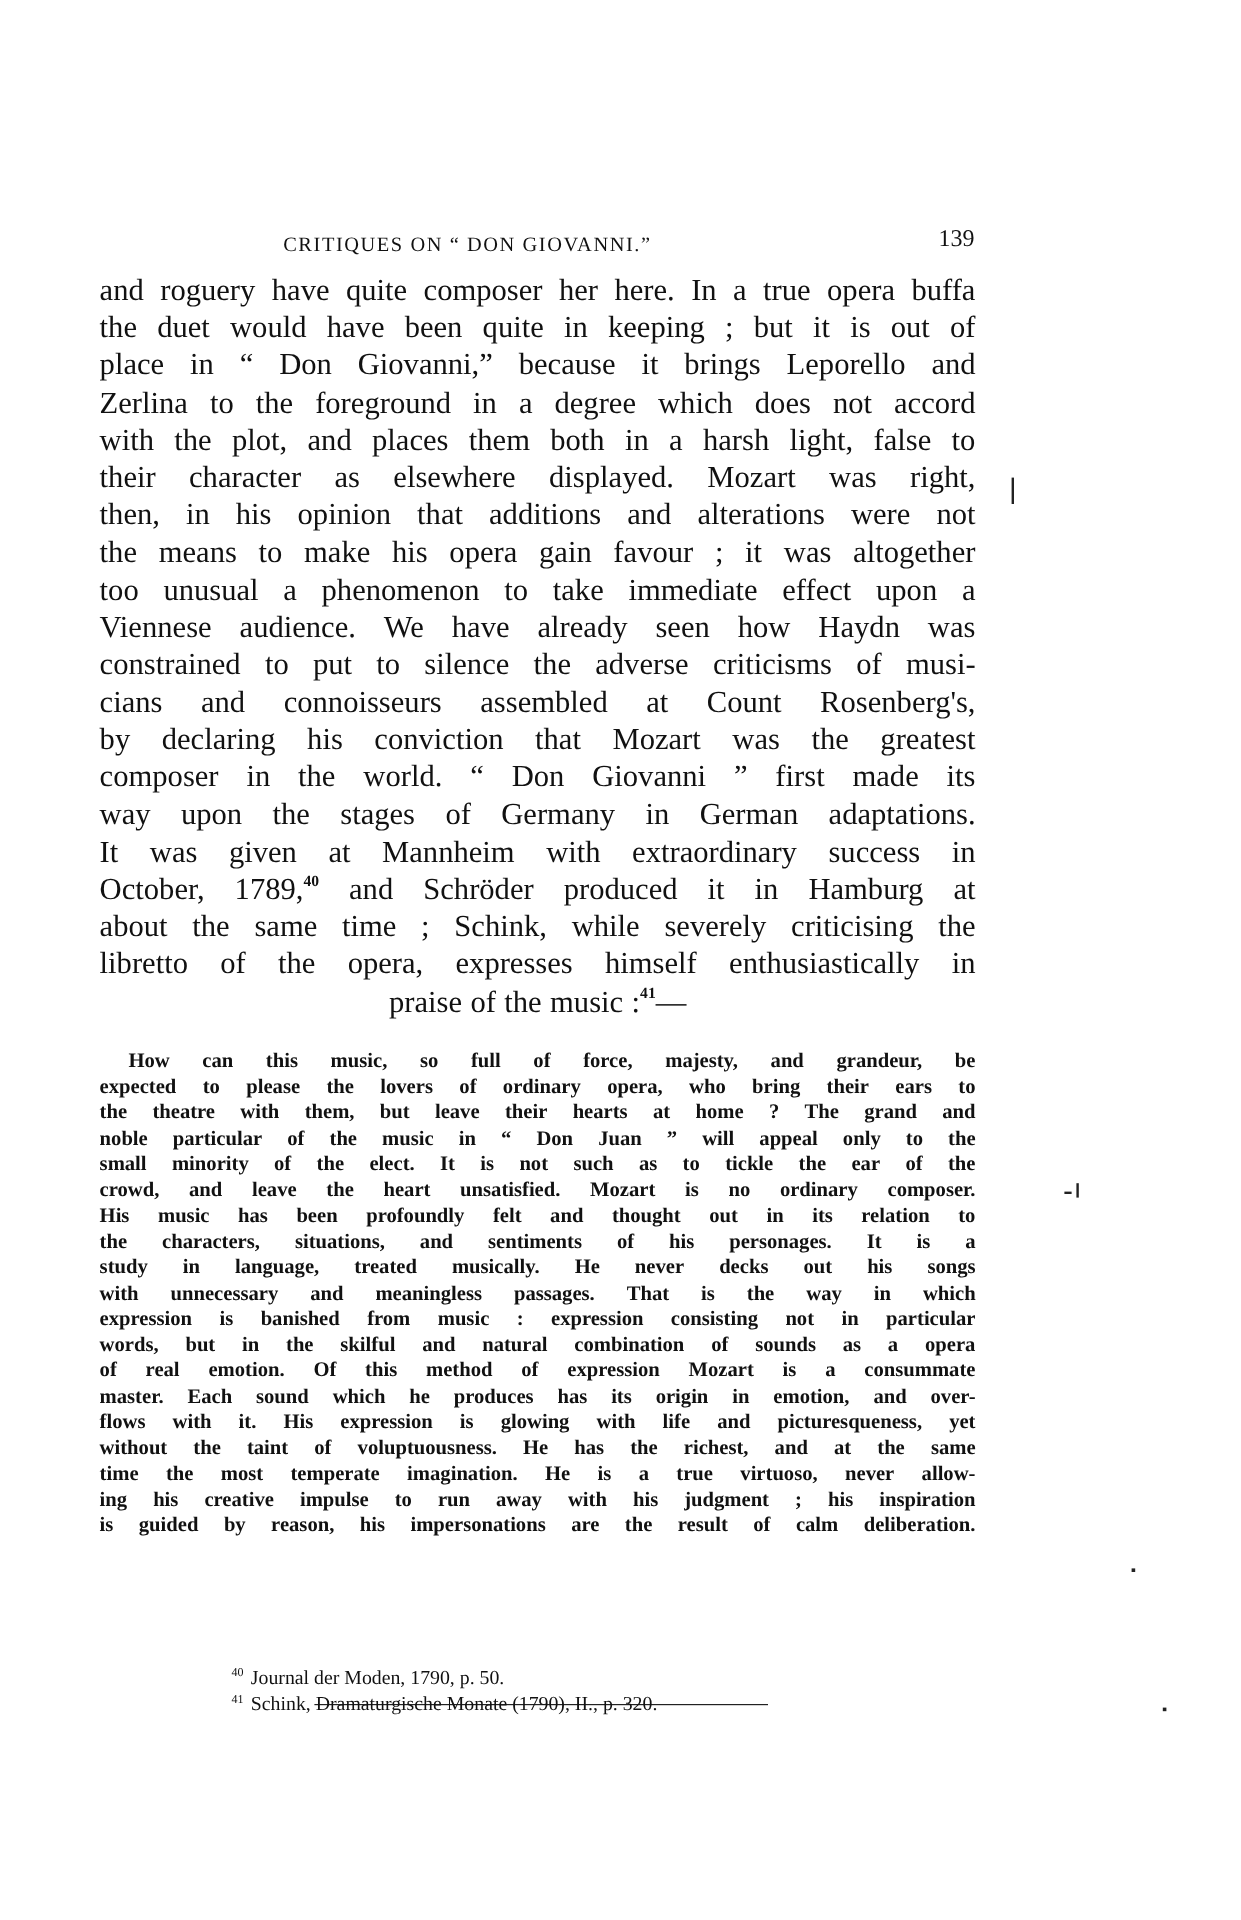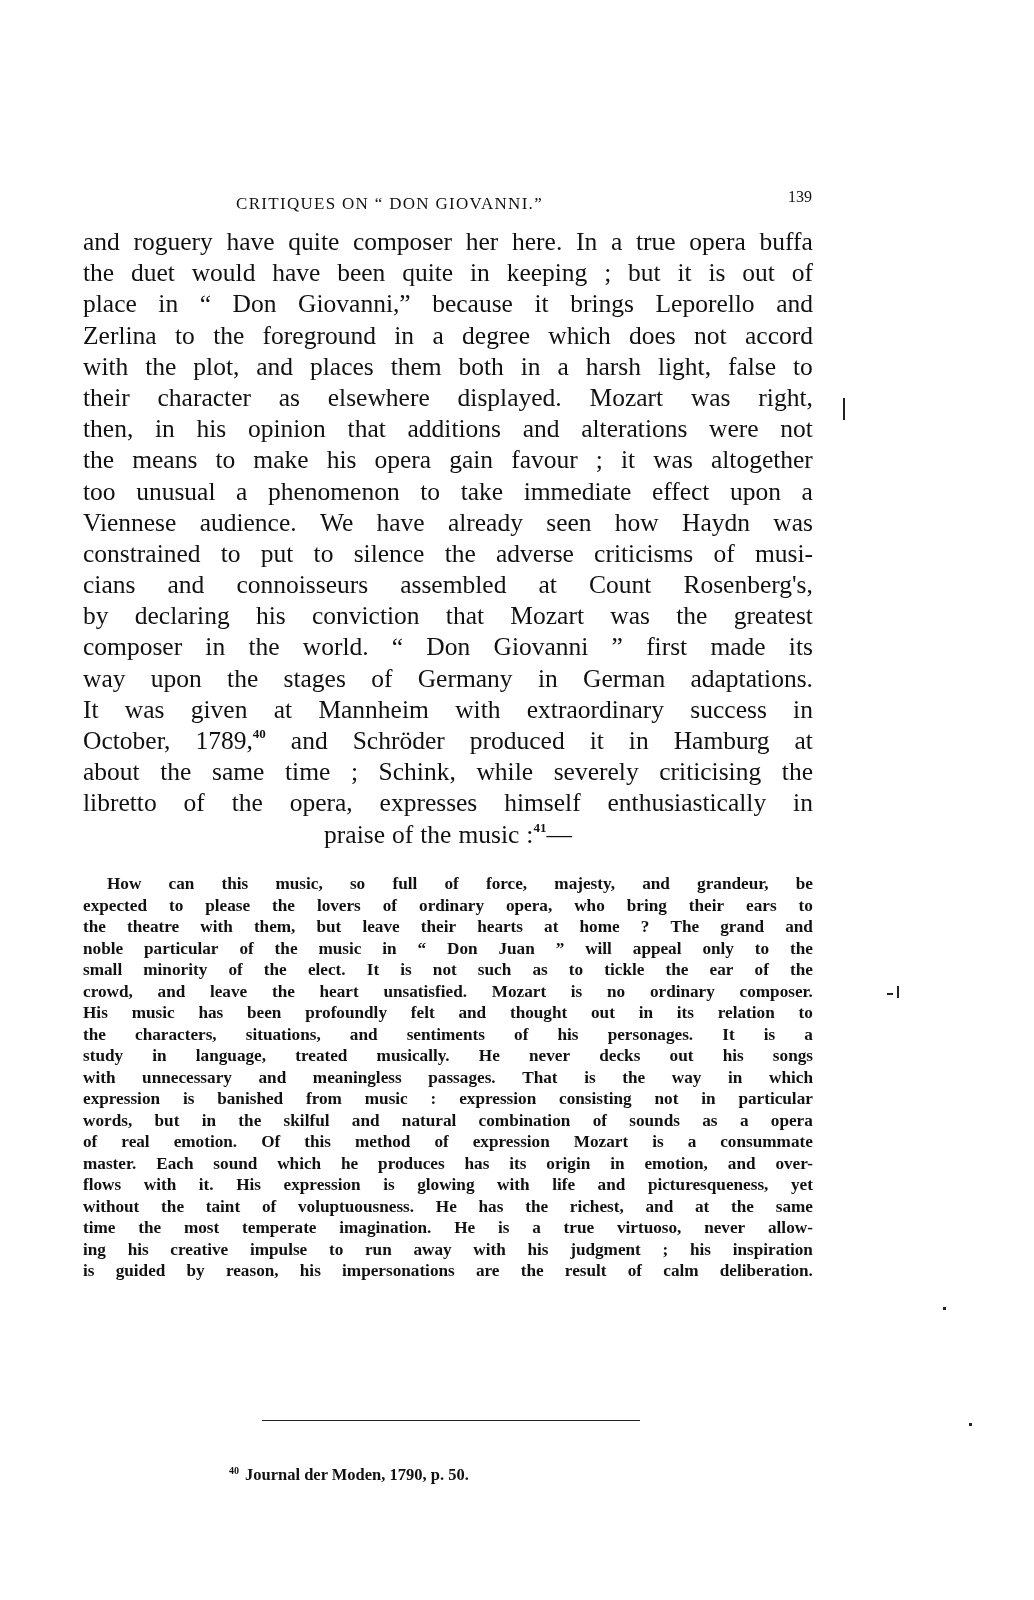--- a/index.html
+++ b/index.html
@@ -7,21 +7,21 @@
       width: 1034px; height: 1600px; position: relative; overflow: hidden;
       color: #111111;
       font-family: "Liberation Serif", "DejaVu Serif", serif;
     }
     .page { position: absolute; left: 0; top: 0; width: 1034px; height: 1600px; border-radius: 24px; }
     .running-head {
       position: absolute; left: 236px; top: 186px; width: 576px; height: 34px;
       font-size: 17px; letter-spacing: 1.3px;
     }
     .running-head .title { position: absolute; left: 0; top: 8px; }
-    .running-head .pageno { position: absolute; right: 0; top: 2px; font-size: 16px; letter-spacing: 0; }
+    .running-head .pageno { position: absolute; right: 0; top: 2px; font-size: 20px; letter-spacing: 0; }
 
     .body-text {
       position: absolute; left: 83px; top: 226px; width: 730px;
     }
     .body-line {
       height: 31.2px; line-height: 31.2px; font-size: 25.5px;
       text-align: justify; text-align-last: justify; white-space: nowrap;
       display: flex; justify-content: space-between;
     }
     .body-line span.w { display: inline-block; }
@@ -36,21 +36,21 @@
       height: 21.5px; line-height: 21.5px; font-size: 17.2px;
       display: flex; justify-content: space-between; white-space: nowrap;
     }
     .quote-line.first { padding-left: 24px; }
     .quote-line.last { justify-content: space-between; }
 
     .footnote-rule {
       position: absolute; left: 262px; top: 1420px; width: 378px; height: 0;
       border-top: 1.5px solid #222;
     }
-    .footnotes { position: absolute; left: 193px; top: 1460px; width: 560px; font-size: 16.5px; font-weight: bold; margin-left: 36px; }
+    .footnotes { position: absolute; left: 193px; top: 1384px; width: 560px; font-size: 16.5px; font-weight: normal; }
     .footnote { height: 22px; line-height: 22px; white-space: nowrap; }
     .footnote .num { font-size: 10px; vertical-align: 6px; margin-right: 6px; }
 
     .speck { position: absolute; background: #222; }
   </style>
 </head>
 <body>
 
 <div class="page">
 
@@ -574,20 +574,21 @@
         <span class="w">of</span>
         <span class="w">calm</span>
         <span class="w">deliberation.</span>
       </div>
     </div>
 
   <div class="footnote-rule"></div>
 
   <div class="footnotes" id="footnotes">
       <div class="footnote"><span class="num">40</span><span>Journal der Moden, 1790, p. 50.</span></div>
+      <div class="footnote"><span class="num">41</span><span>Schink, Dramaturgische Monate (1790), II., p. 320.</span></div>
     </div>
 
   <div class="speck" style="left:843px;top:398px;width:2px;height:22px;"></div>
   <div class="speck" style="left:897px;top:986px;width:2px;height:12px;"></div>
   <div class="speck" style="left:887px;top:993px;width:6px;height:2px;"></div>
   <div class="speck" style="left:943px;top:1307px;width:3px;height:3px;"></div>
   <div class="speck" style="left:969px;top:1423px;width:3px;height:3px;"></div>
 </div>
 
 </body></html>

